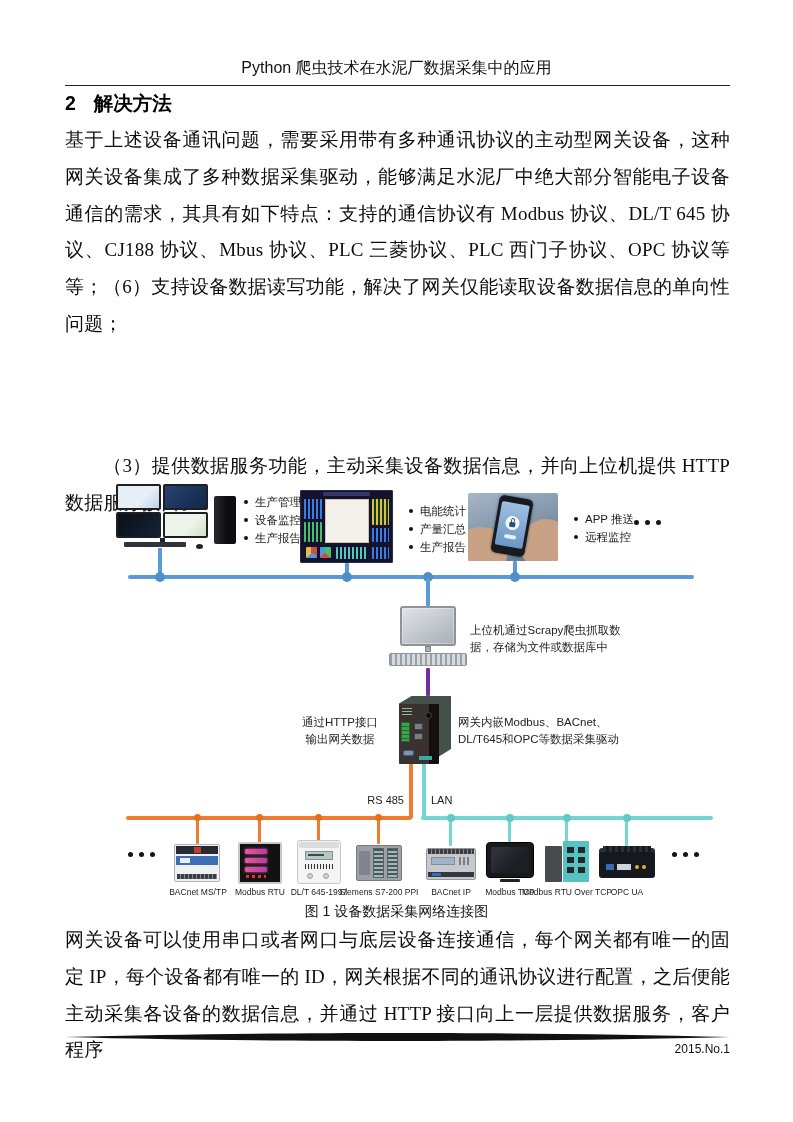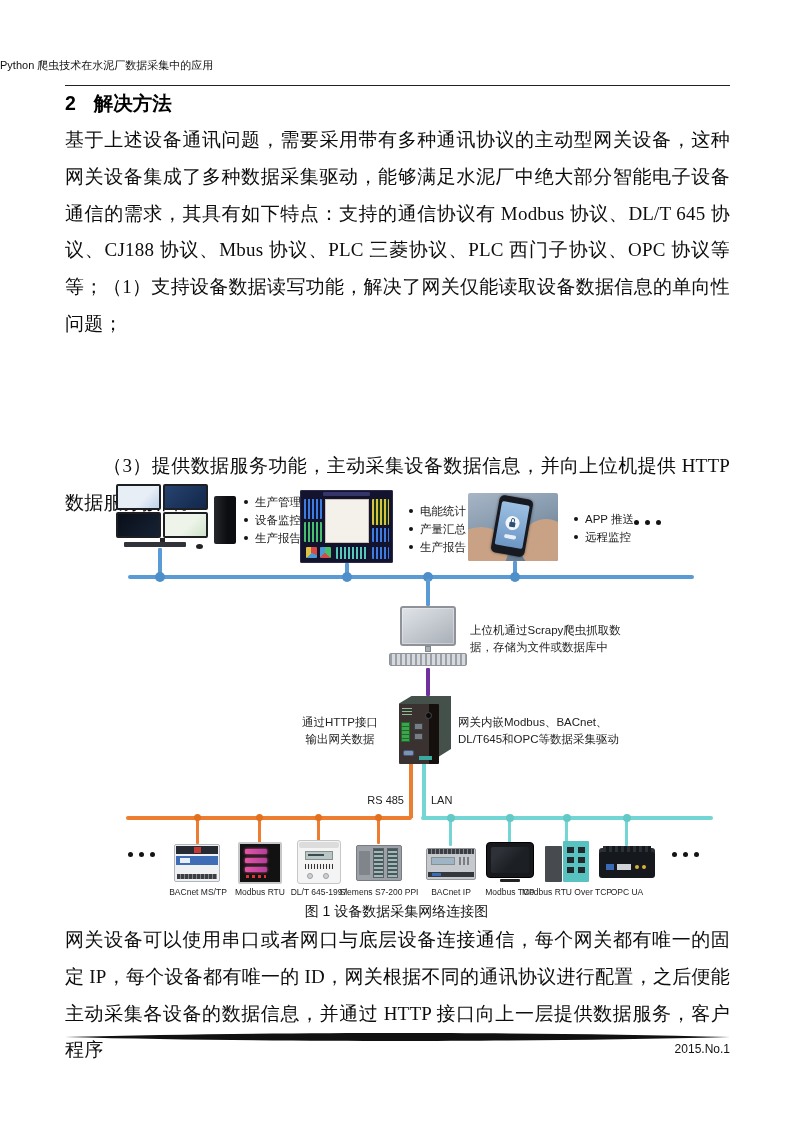--- a/index.html
+++ b/index.html
@@ -6,22 +6,22 @@
   html,body { background:#ffffff; }
   .page {
     position:relative; width:793px; height:1122px; margin:0 auto;
     background:#ffffff; overflow:hidden;
     font-family:"Liberation Serif","DejaVu Serif",serif;
     color:#151515;
   }
   .abs { position:absolute; }
 
   
-  .run-head { top:58px; left:0; width:100%; 
-    font-size:11px; font-family:"Liberation Sans","DejaVu Sans",sans-serif; color:#111; }
+  .run-head { top:58px; left:0; width:100%; text-align:center;
+    font-size:16px; font-family:"Liberation Sans","DejaVu Sans",sans-serif; color:#111; }
   .head-rule { top:85px; left:65px; width:665px; border-top:1.6px solid #222; }
   .foot-bar { top:1033px; left:65px; width:665px; height:8px; }
   .foot-bar svg { display:block; width:100%; height:100%; }
   .foot-page { top:1042px; left:0; width:100%; text-align:center;
     font-size:12px; font-family:"Liberation Sans","DejaVu Sans",sans-serif; color:#111; }
   .foot-issue { top:1042px; right:63px; font-size:12px;
     font-family:"Liberation Sans","DejaVu Sans",sans-serif; color:#111; }
 
   
   .sec-head { top:90px; left:65px; width:665px;
@@ -149,21 +149,21 @@
 <div class="page">
 
   <div class="abs run-head">Python 爬虫技术在水泥厂数据采集中的应用</div>
   <div class="abs head-rule"></div>
 
   <div class="abs sec-head">
     <span class="num">2</span><span>解决方法</span>
   </div>
 
   <div class="abs para p1">基于上述设备通讯问题，需要采用带有多种通讯协议的主动型网关设备，这种网关设备集成了多种数据采集驱动，能够满足水泥厂中绝大部分智能电子设备通信的需求，其具有如下特点：支持的通信协议有 Modbus 协议、DL/T 645 协议、CJ188 协议、Mbus 协议、PLC 三菱协议、PLC 西门子协议、OPC 协议等等；</div>
-  <div class="abs para it1">（1）支持设备数据读写功能，解决了网关仅能读取设备数据信息的单向性问题；</div>
+  <div class="abs para it1">（6）支持设备数据读写功能，解决了网关仅能读取设备数据信息的单向性问题；</div>
   <div class="abs para it3">（3）提供数据服务功能，主动采集设备数据信息，并向上位机提供 HTTP 数据服务接口。</div>
 
   <div class="abs figure">
 
     <div class="abs" style="left:6px;top:2px;">
       <div class="monitor4">
         <div class="m s1"></div>
           <div class="m s2"></div>
         <div class="m s3"></div>
           <div class="m s4"></div>

